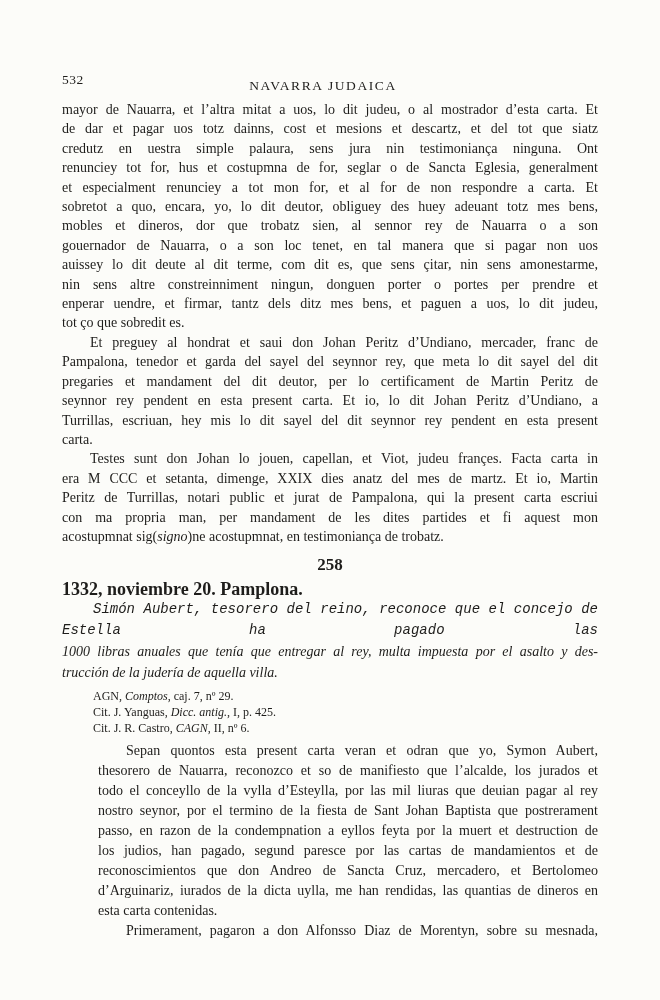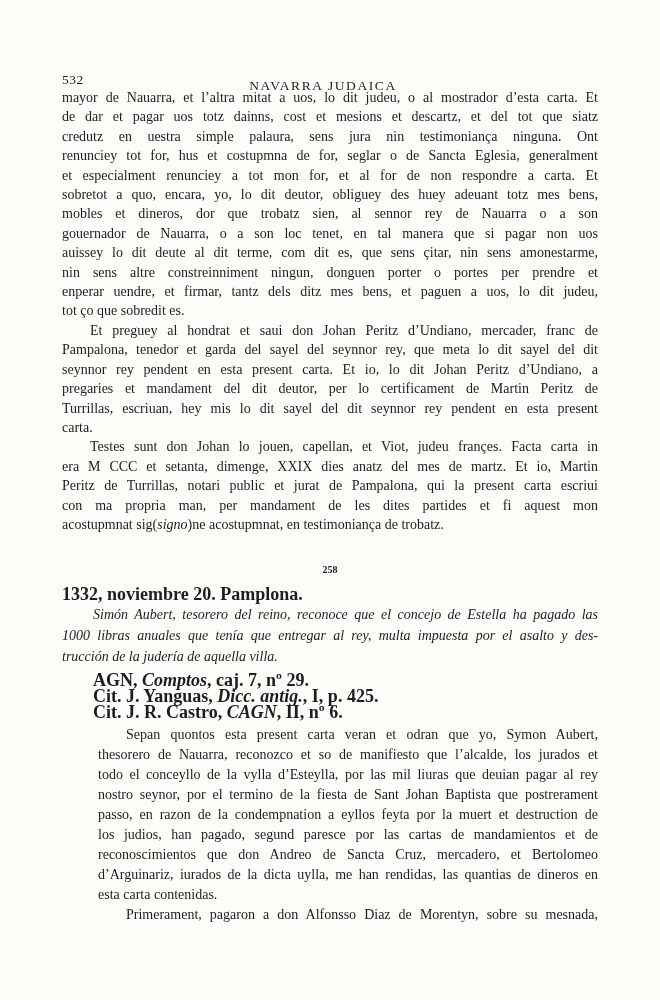--- a/index.html
+++ b/index.html
@@ -12,41 +12,41 @@
     margin:0 auto;
     background:var(--paper);
     color:var(--ink);
     font-family:"Liberation Serif","DejaVu Serif",serif;
     box-sizing:border-box;
     padding:72px 62px 0 62px;
     overflow:hidden;
     position:relative;
   }
   .running-header{
-    position:relative;height:16px;margin-bottom:0;
+    position:relative;height:16px;margin-bottom:12px;
     font-size:13.5px;line-height:16px;
   }
   .pagenum{position:absolute;left:0;top:0;letter-spacing:.5px;}
   .header-title{
     position:absolute;left:0;right:14px;top:6px;
     text-align:center;letter-spacing:1.6px;
   }
   .doc{font-size:14px;line-height:19.4px;}
   .doc2{font-size:14px;line-height:20px;margin-top:5px;margin-left:36px;}
   .line{text-align:justify;text-align-last:justify;}
   .line.last{text-align-last:left;}
   .line.indent{text-indent:28px;}
   .entry-number{
-    text-align:center;font-weight:bold;font-size:10px;
-    line-height:18px;margin-top:27px;
+    text-align:center;font-weight:bold;font-size:17px;
+    line-height:18px;margin-top:10px;
   }
   .entry-date{font-weight:bold;font-size:18px;line-height:19px;margin-top:6px;}
   .summary{font-style:italic;font-size:14px;line-height:21px;}
-  .summary .line.indent{text-indent:31px;}
-  .citations{font-size:18px;line-height:16px;margin:5px 0 5px 31px;font-weight:bold;}
+  .summary .line.indent{text-indent:31px;font-family:Liberation Mono, monospace;}
+  .citations{font-size:12px;line-height:16px;margin:5px 0 5px 31px;}
   .citations .line{text-align:left;text-align-last:left;}
 </style>
 </head>
 <body>
 
 <div class="page">
   <header class="running-header">
     <span class="pagenum">532</span>
     <span class="header-title">NAVARRA JUDAICA</span>
   </header>
@@ -62,22 +62,22 @@
           <div class="line"><span>mobles et dineros, dor que trobatz sien, al sennor rey de Nauarra o a son</span></div>
           <div class="line"><span>gouernador de Nauarra, o a son loc tenet, en tal manera que si pagar non uos</span></div>
           <div class="line"><span>auissey lo dit deute al dit terme, com dit es, que sens çitar, nin sens amonestarme,</span></div>
           <div class="line"><span>nin sens altre constreinniment ningun, donguen porter o portes per prendre et</span></div>
           <div class="line"><span>enperar uendre, et firmar, tantz dels ditz mes bens, et paguen a uos, lo dit judeu,</span></div>
           <div class="line last"><span>tot ço que sobredit es.</span></div>
         </div>
         <div class="para">
           <div class="line indent"><span>Et preguey al hondrat et saui don Johan Peritz d’Undiano, mercader, franc de</span></div>
           <div class="line"><span>Pampalona, tenedor et garda del sayel del seynnor rey, que meta lo dit sayel del dit</span></div>
+          <div class="line"><span>pregaries et mandament del dit deutor, per lo certificament de Martin Peritz de</span></div>
           <div class="line"><span>seynnor rey pendent en esta present carta. Et io, lo dit Johan Peritz d’Undiano, a</span></div>
-          <div class="line"><span>pregaries et mandament del dit deutor, per lo certificament de Martin Peritz de</span></div>
           <div class="line"><span>Turrillas, escriuan, hey mis lo dit sayel del dit seynnor rey pendent en esta present</span></div>
           <div class="line last"><span>carta.</span></div>
         </div>
         <div class="para">
           <div class="line indent"><span>Testes sunt don Johan lo jouen, capellan, et Viot, judeu françes. Facta carta in</span></div>
           <div class="line"><span>era M CCC et setanta, dimenge, XXIX dies anatz del mes de martz. Et io, Martin</span></div>
           <div class="line"><span>Peritz de Turrillas, notari public et jurat de Pampalona, qui la present carta escriui</span></div>
           <div class="line"><span>con ma propria man, per mandament de les dites partides et fi aquest mon</span></div>
           <div class="line last"><span>acostupmnat sig(</span><i>signo</i><span>)ne acostupmnat, en testimoniança de trobatz.</span></div>
         </div>

